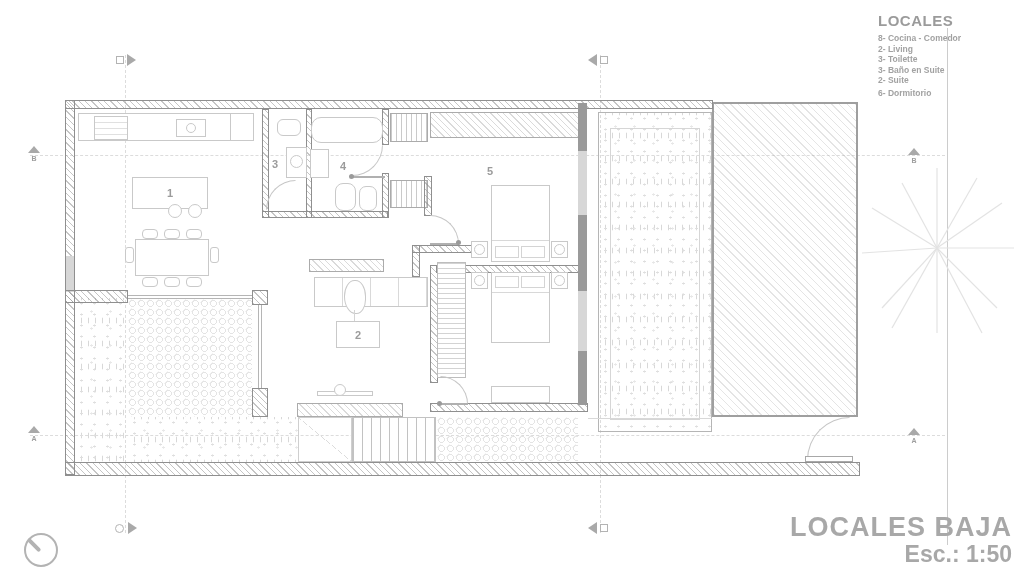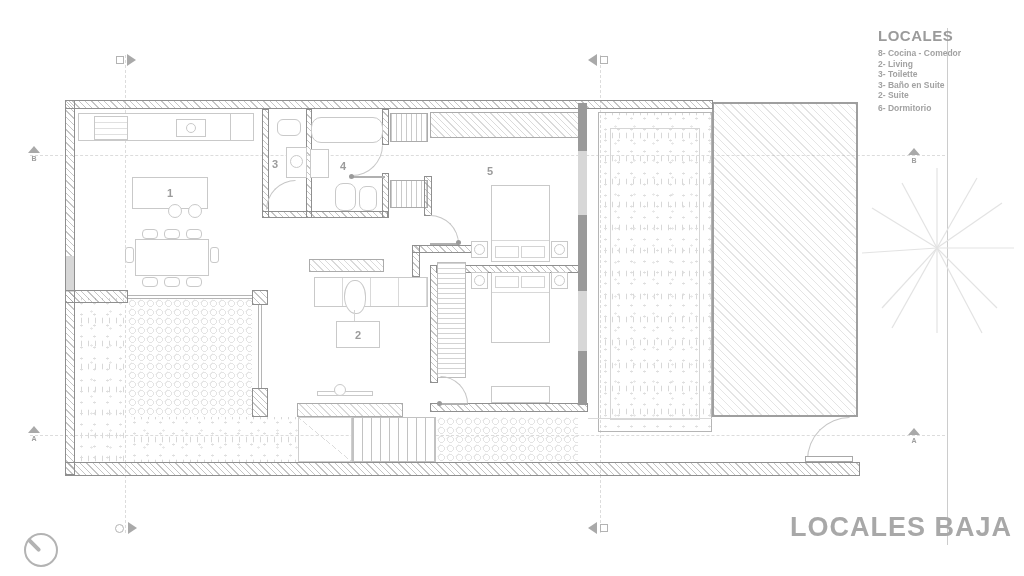--- a/index.html
+++ b/index.html
@@ -216,28 +216,29 @@
   <div class="abs tri-l" style="left:588px;top:54px;"></div>
   <div class="abs mk-sq" style="left:600px;top:56px;width:8px;height:8px;"></div>
   <div class="abs mk-ci" style="left:115px;top:524px;width:9px;height:9px;"></div>
   <div class="abs tri-r" style="left:128px;top:522px;"></div>
   <div class="abs tri-l" style="left:588px;top:522px;"></div>
   <div class="abs mk-sq" style="left:600px;top:524px;width:8px;height:8px;"></div>
 
   <div class="abs" style="left:24px;top:533px;width:34px;height:34px;border:2.5px solid #b3b3b3;border-radius:50%;box-sizing:border-box;"></div>
   <div class="abs" style="left:28px;top:537px;width:17px;height:4px;background:#b3b3b3;transform:rotate(45deg);transform-origin:left center;border-radius:2px;"></div>
 
-  <div class="abs legend" style="left:878px;top:12px;width:142px;margin-top:15px;">
+  <div class="abs legend" style="left:878px;top:12px;width:142px;">
     <div class="legend-title">LOCALES</div>
     <div style="height:4px;"></div>
     <div class="legend-item">8- Cocina - Comedor</div>
     <div class="legend-item">2- Living</div>
     <div class="legend-item">3- Toilette</div>
     <div class="legend-item">3- Baño en Suite</div>
     <div class="legend-item">2- Suite</div>
     <div class="legend-item" style="margin-top:2px;">6- Dormitorio</div>
   </div>
 
   <div class="abs tb" style="left:700px;top:513px;width:312px;">
     <div class="tb-name">LOCALES BAJA</div>
+    <div class="tb-scale">Esc.: 1:50</div>
   </div>
 
 </div>
 
 </body></html>

